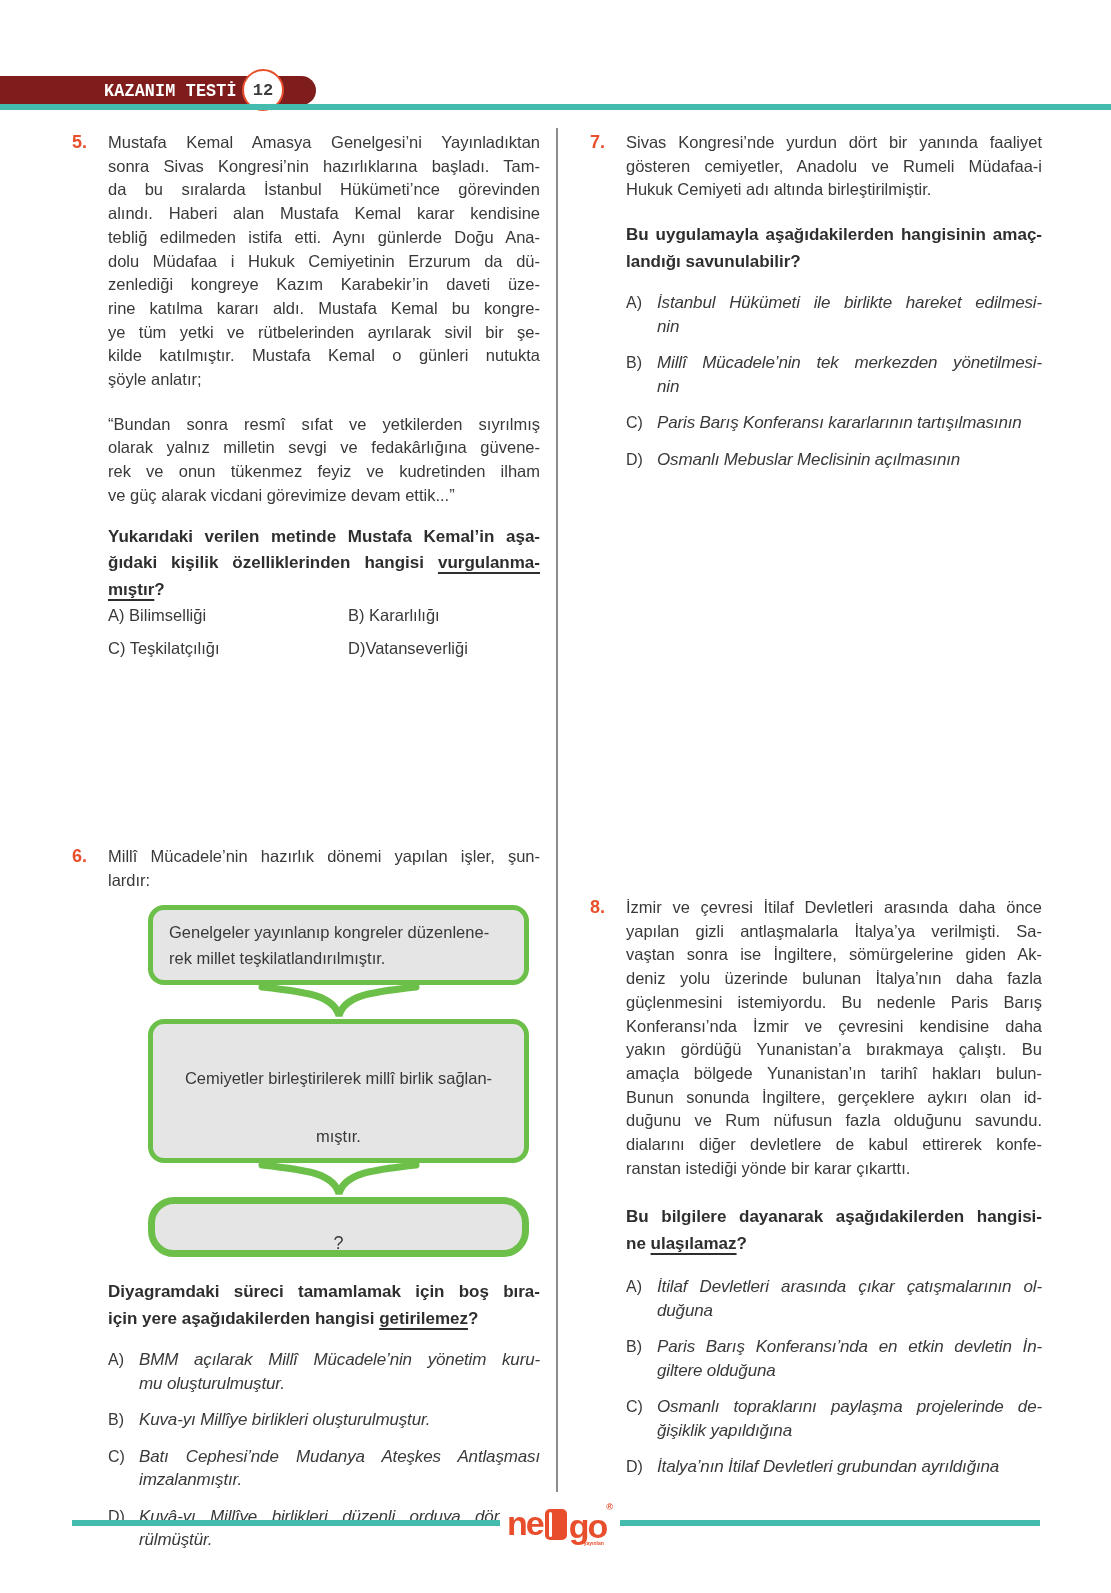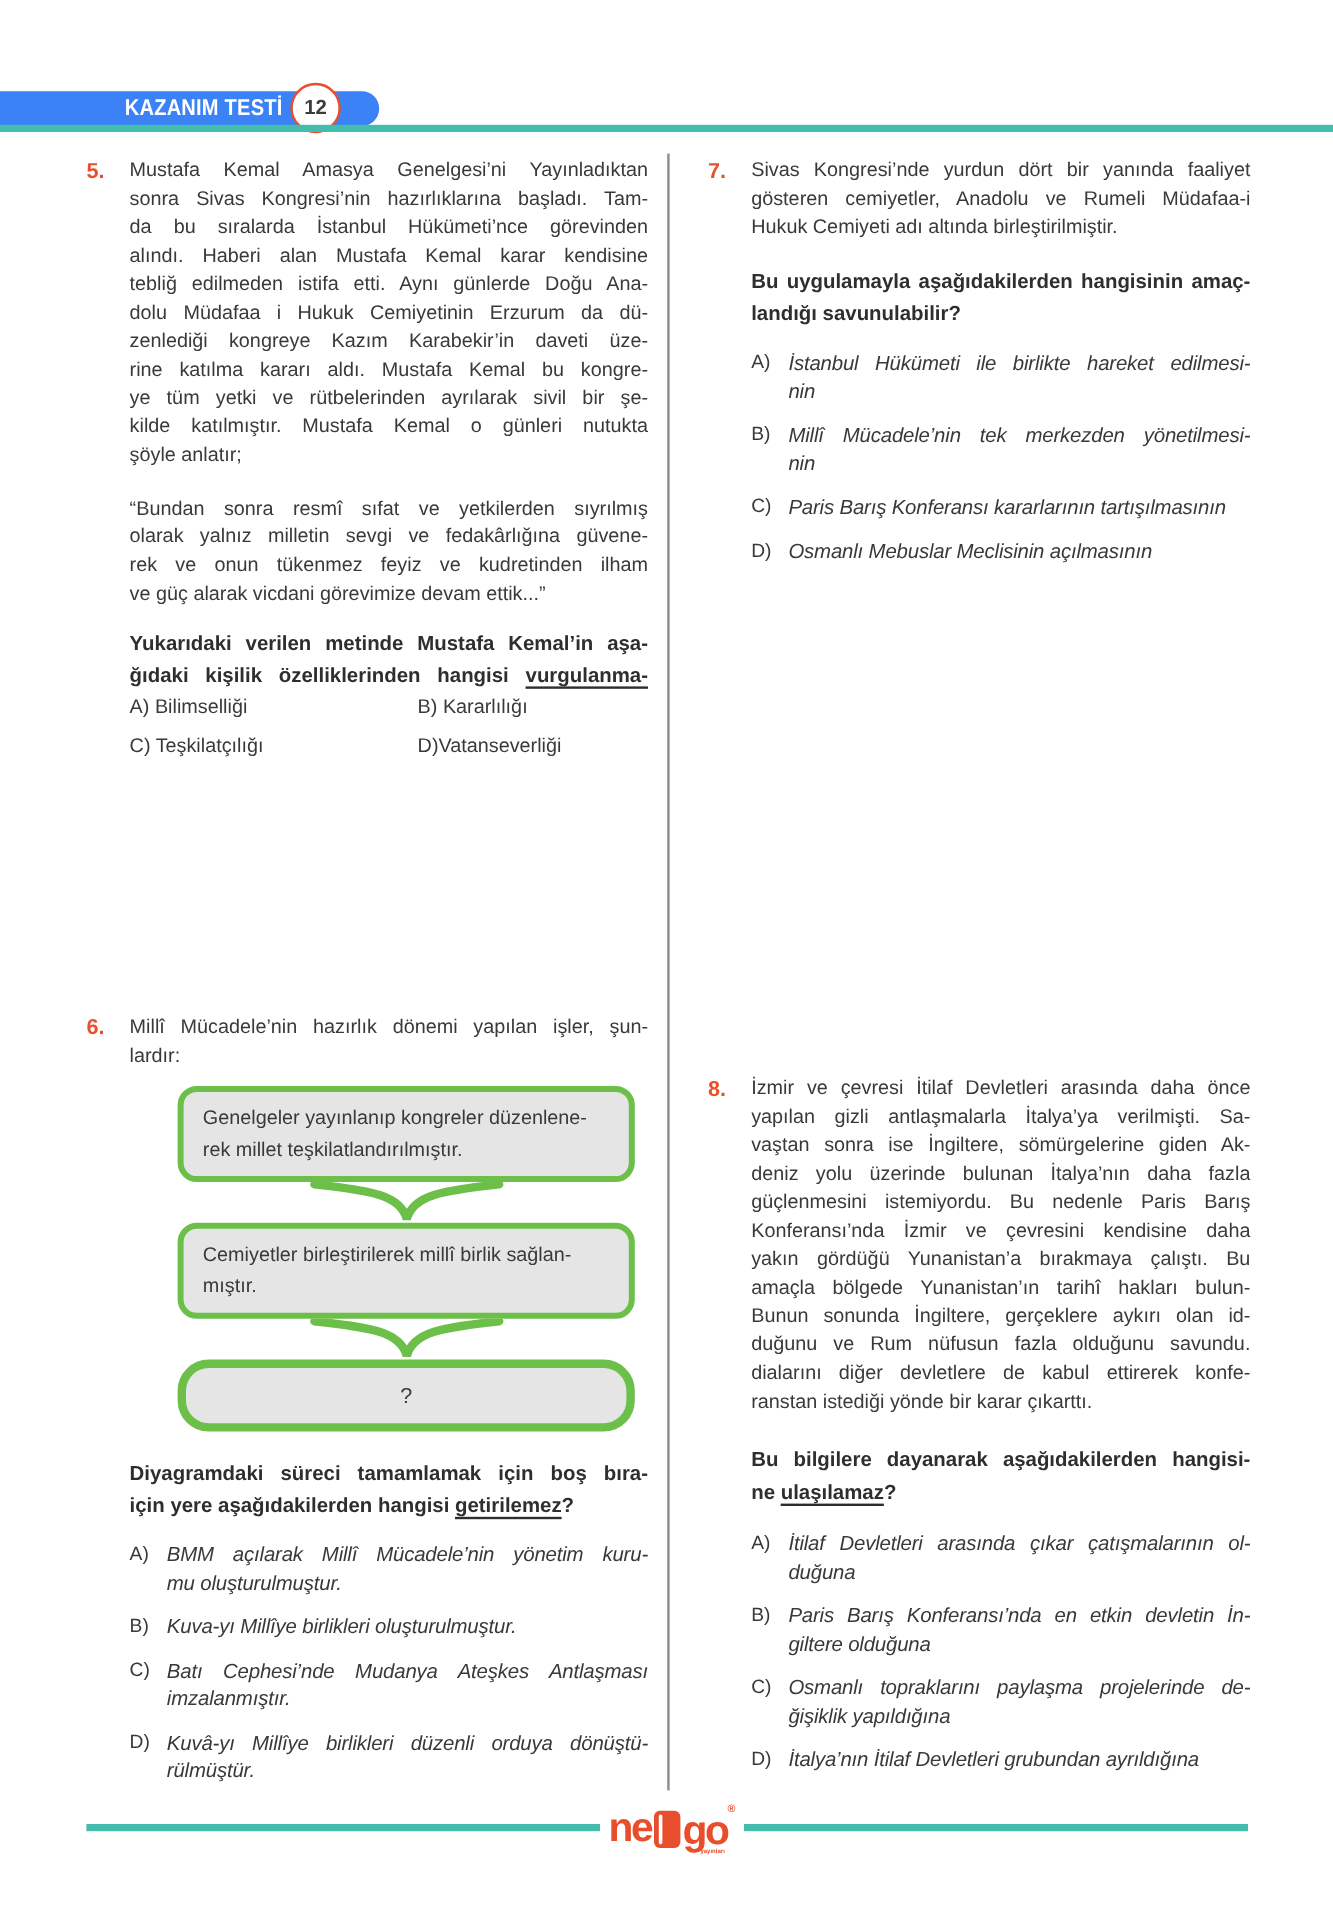--- a/index.html
+++ b/index.html
@@ -4,21 +4,21 @@
 <style>
   * { margin:0; padding:0; box-sizing:border-box; }
   html,body { background:#ffffff; }
   .page {
     position:relative; width:1111px; height:1593px; background:#fff;
     font-family:"Liberation Sans", sans-serif; color:#393939; overflow:hidden;
   }
   
   .banner {
     position:absolute; left:0; top:76px; width:316px; height:29px;
-    background:#3b82f6; border-radius:0 15px 15px 0;
+    background:#7f1d1d; border-radius:0 15px 15px 0;font-family:Liberation Mono, monospace;
   }
   .banner-title {
     position:absolute; left:104px; top:4px; color:#fff; font-weight:bold;
     font-size:19px; letter-spacing:0.2px; transform:scaleX(0.88); transform-origin:left center;
     white-space:nowrap;
   }
   .banner-badge {
     position:absolute; left:242px; top:-7px; width:42px; height:42px;
     background:#fff; border:2px solid #e84e2b; border-radius:50%;
     display:flex; align-items:center; justify-content:center;
@@ -27,21 +27,21 @@
   .teal-rule { position:absolute; left:0; top:104px; width:1111px; height:6px; background:#43bcad; }
   .divider { position:absolute; left:556px; top:128px; width:2px; height:1364px; background:#8c8c8c; }
 
   
   .q { position:absolute; display:flex; }
   .qnum { width:36px; flex:none; color:#e8502d; font-weight:bold; font-size:18px; line-height:23.7px; }
   .qbody { flex:1; min-width:0; font-size:16.5px; line-height:23.7px; }
 
   .just .ln { text-align:justify; text-align-last:justify; white-space:nowrap; overflow:hidden; }
   .just .ln-last { text-align-last:left; }
-  .tc .ln { text-align:left; }
+  .tc .ln { text-align:center;margin-top:32px; }
 
   .quote { margin-top:21px; }
   .prompt { margin-top:16px; }
   .pl {
     font-weight:bold; color:#2e2e2e; font-size:17px; line-height:26.5px;
     text-align:justify; text-align-last:justify; white-space:nowrap; overflow:hidden;
   }
   .pl.last { text-align-last:left; }
   .u { text-decoration:underline; text-decoration-thickness:2px; text-underline-offset:4px; }
 
@@ -109,20 +109,21 @@
         </div>
       <div class="quote just">
           <div class="ln">“Bundan sonra resmî sıfat ve yetkilerden sıyrılmış</div>
           <div class="ln">olarak yalnız milletin sevgi ve fedakârlığına güvene-</div>
           <div class="ln">rek ve onun tükenmez feyiz ve kudretinden ilham</div>
           <div class="ln ln-last">ve güç alarak vicdani görevimize devam ettik...”</div>
         </div>
       <div class="prompt">
         <div class="pl"><span>Yukarıdaki verilen metinde Mustafa Kemal’in aşa-</span></div>
         <div class="pl"><span>ğıdaki kişilik özelliklerinden hangisi </span><span class="u">vurgulanma-</span></div>
+        <div class="pl last"><span class="u">mıştır</span><span>?</span></div>
       </div>
       <div class="optgrid">
         <span>A) Bilimselliği</span>
         <span>B) Kararlılığı</span>
         <span>C) Teşkilatçılığı</span>
         <span>D)Vatanseverliği</span>
       </div>
     </div>
   </div>
 

